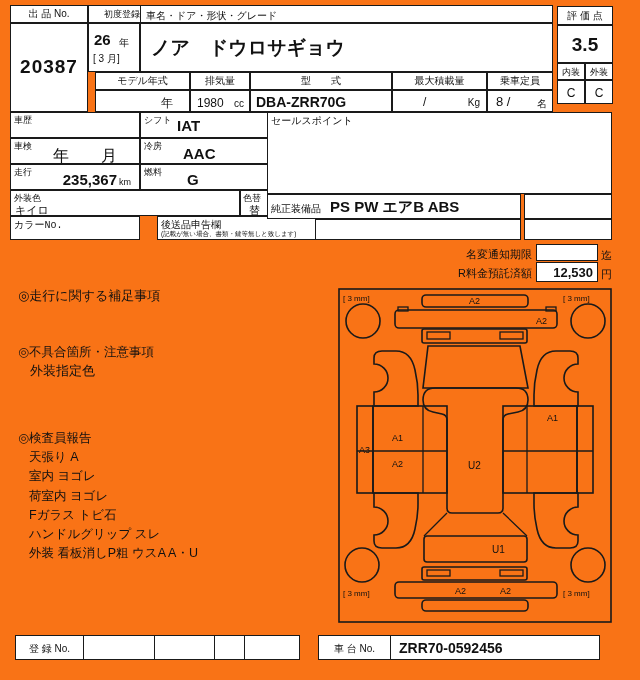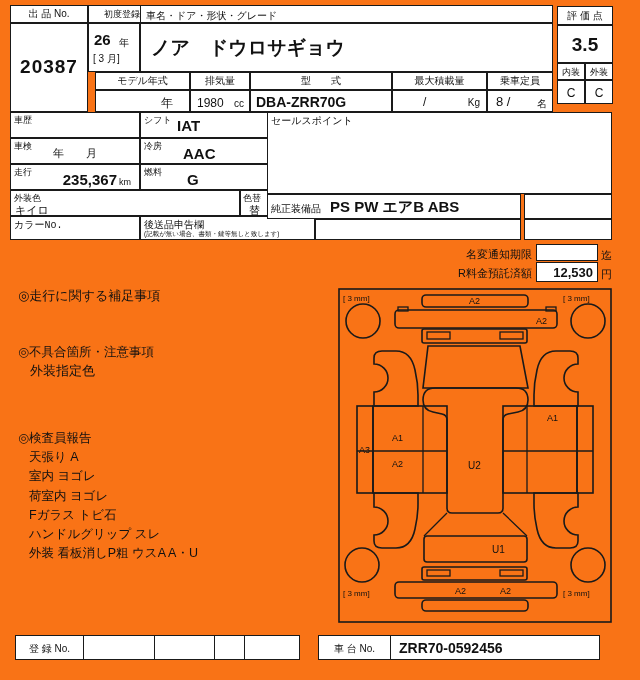--- a/index.html
+++ b/index.html
@@ -110,21 +110,21 @@
 
   <div class="box" style="left:10px;top:112px;width:130px;height:26px">
     <span class="lb">車歴</span>
   </div>
   <div class="box" style="left:140px;top:112px;width:128px;height:26px">
     <span class="lb">シフト</span>
     <span class="txt big" style="left:36px;top:4px;font-size:15px">IAT</span>
   </div>
   <div class="box" style="left:10px;top:138px;width:130px;height:26px">
     <span class="lb">車検</span>
-    <span class="txt" style="left:42px;top:7px;font-size:11px">年　　月</span>
+    <span class="txt" style="left:42px;top:7px;font-size:16px">年　　月</span>
   </div>
   <div class="box" style="left:140px;top:138px;width:128px;height:26px">
     <span class="lb">冷房</span>
     <span class="txt big" style="left:42px;top:6px;font-size:15px">AAC</span>
   </div>
   <div class="box" style="left:10px;top:164px;width:130px;height:26px">
     <span class="lb">走行</span>
     <span class="txt big" style="right:22px;top:6px;font-size:15px">235,367</span>
     <span class="txt" style="right:8px;top:12px;font-size:9px">km</span>
   </div>
@@ -136,21 +136,21 @@
     <span class="lb">外装色</span>
     <span class="txt" style="left:4px;top:12px;font-size:11px">キイロ</span>
   </div>
   <div class="box" style="left:240px;top:190px;width:28px;height:26px">
     <span class="lb" style="left:2px">色替</span>
     <span class="txt" style="left:8px;top:12px;font-size:11px">替</span>
   </div>
   <div class="box" style="left:10px;top:216px;width:130px;height:24px">
     <span class="lb" style="font-size:10px">カラーNo.</span>
   </div>
-  <div class="box" style="left:140px;top:216px;width:175px;height:24px">
+  <div class="box" style="left:157px;top:216px;width:175px;height:24px">
     <span class="lb" style="font-size:10px">後送品申告欄</span>
     <span class="txt" style="left:3px;top:13px;font-size:6.5px">(記載が無い場合、書類・鍵等無しと致します)</span>
   </div>
 
   <div class="box" style="left:267px;top:112px;width:345px;height:82px">
     <span class="lb" style="font-size:10px">セールスポイント</span>
   </div>
   <div class="box" style="left:267px;top:194px;width:254px;height:25px">
     <span class="txt" style="left:3px;top:7px;font-size:10px">純正装備品</span>
     <span class="txt big" style="left:62px;top:3px;font-size:15px">PS PW エアB ABS</span>

